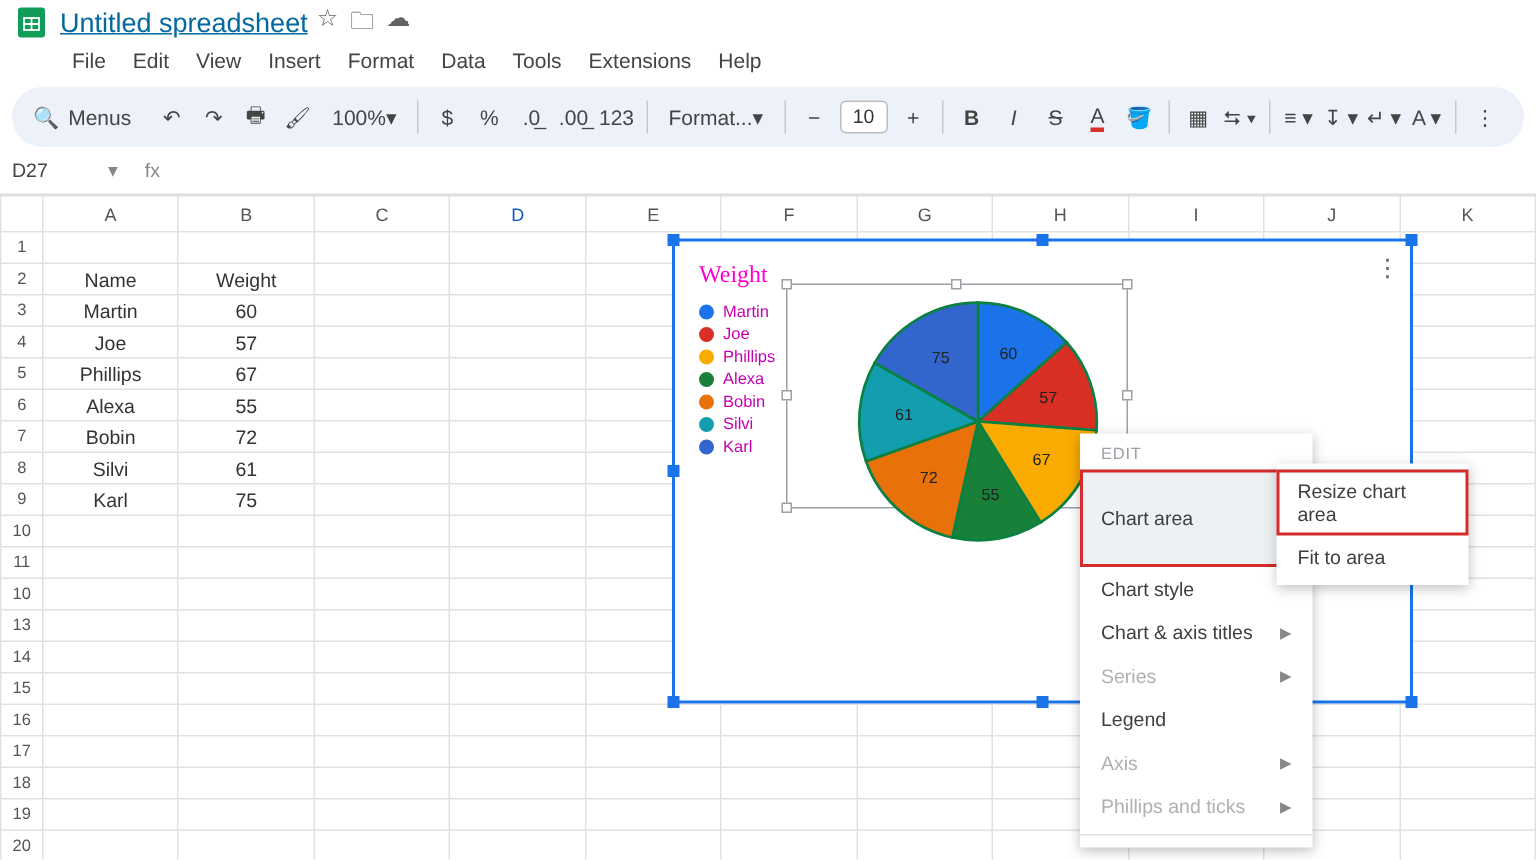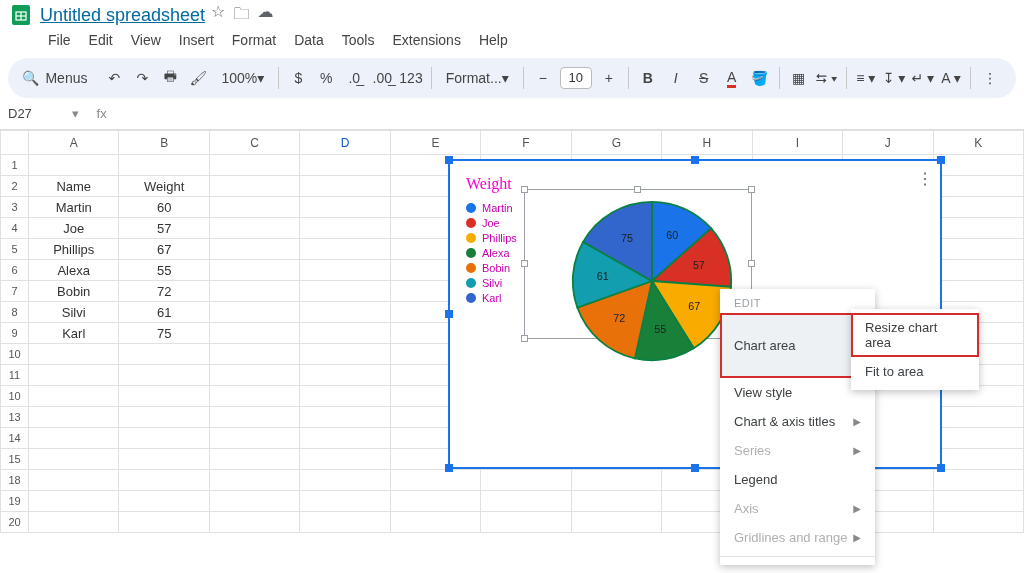--- a/index.html
+++ b/index.html
@@ -368,20 +368,48 @@
           <td class=""></td>
           <td class=""></td>
           <td class=""></td>
           <td class=""></td>
           <td class=""></td>
           <td class=""></td>
           <td class=""></td>
           <td class=""></td>
         </tr>
         <tr>
+          <th>16</th>
+          <td class=""></td>
+          <td class=""></td>
+          <td class=""></td>
+          <td class=""></td>
+          <td class=""></td>
+          <td class=""></td>
+          <td class=""></td>
+          <td class=""></td>
+          <td class=""></td>
+          <td class=""></td>
+          <td class=""></td>
+        </tr>
+        <tr>
+          <th>17</th>
+          <td class=""></td>
+          <td class=""></td>
+          <td class=""></td>
+          <td class=""></td>
+          <td class=""></td>
+          <td class=""></td>
+          <td class=""></td>
+          <td class=""></td>
+          <td class=""></td>
+          <td class=""></td>
+          <td class=""></td>
+        </tr>
+        <tr>
           <th>18</th>
           <td class=""></td>
           <td class=""></td>
           <td class=""></td>
           <td class=""></td>
           <td class=""></td>
           <td class=""></td>
           <td class=""></td>
           <td class=""></td>
           <td class=""></td>
@@ -492,39 +520,39 @@
         </svg>
     </div>
 
     <div class="ctx" id="ctx">
         <div class="hdr">EDIT</div>
         <div class="item hl">
           <span>Chart area</span>
           <span class="arrow">▶</span>
         </div>
         <div class="item">
-          <span>View style</span>
+          <span>Chart style</span>
         </div>
         <div class="item">
           <span>Chart &amp; axis titles</span>
           <span class="arrow">▶</span>
         </div>
         <div class="item disabled">
           <span>Series</span>
           <span class="arrow">▶</span>
         </div>
         <div class="item">
           <span>Legend</span>
         </div>
         <div class="item disabled">
           <span>Axis</span>
           <span class="arrow">▶</span>
         </div>
         <div class="item disabled">
-          <span>Gridlines and range</span>
+          <span>Phillips and ticks</span>
           <span class="arrow">▶</span>
         </div>
         <div class="divider"></div>
       </div>
     <div class="sub" id="submenu">
         <div class="item hl">Resize chart area</div>
         <div class="item">Fit to area</div>
       </div>
   </div>
 </div>

